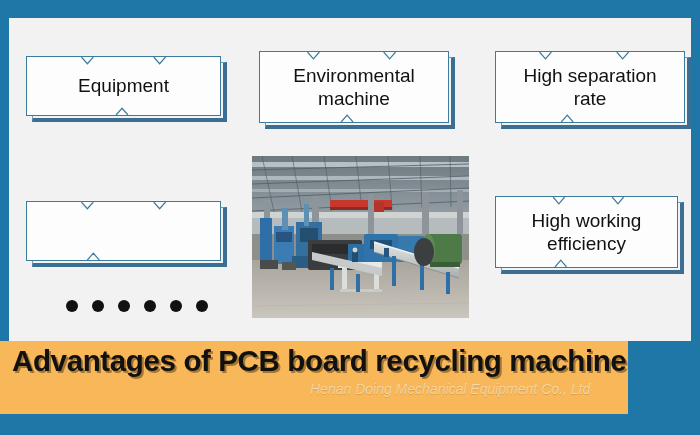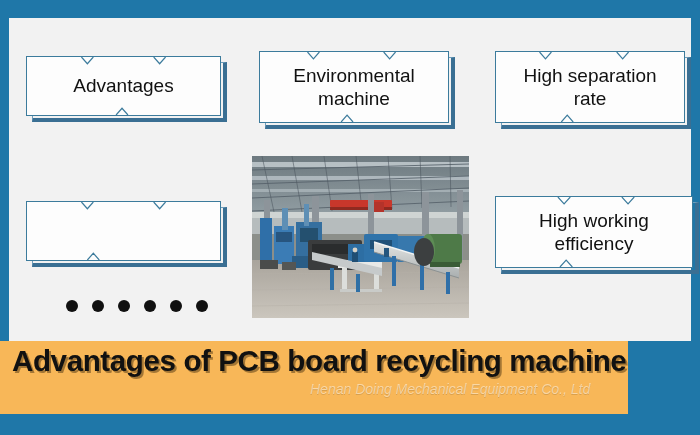--- a/index.html
+++ b/index.html
@@ -55,21 +55,21 @@
     text-align:center;
     padding:0 8px;
     white-space:pre-line;
   }
 
   
   #card-automatic   {left:17px; top:38px;  width:195px;height:60px;}
   #card-env         {left:250px;top:33px;  width:190px;height:72px;}
   #card-sep         {left:486px;top:33px;  width:190px;height:72px;}
   #card-lowcost     {left:17px; top:183px; width:195px;height:60px;}
-  #card-eff         {left:486px;top:178px; width:198px;height:72px;}
+  #card-eff         {left:486px;top:178px; width:183px;height:72px;}
 
   
   .dots{
     position:absolute;left:57px;top:282px;
     display:flex;gap:14px;align-items:center;
   }
   .dot{width:12px;height:12px;border-radius:50%;background:#111;}
 
   
   .photo{
@@ -119,21 +119,21 @@
   <div class="content-area">
 
     <div class="card" id="card-automatic">
       <div class="card-shadow"></div>
       <div class="card-body">
         <svg class="notches" viewBox="0 0 195 60" preserveAspectRatio="none">
           <path d="M55 0 L61 7 L67 0" fill="none" stroke="#3c7b9c" stroke-width="1.2" vector-effect="non-scaling-stroke"></path>
           <path d="M128 0 L134 7 L140 0" fill="none" stroke="#3c7b9c" stroke-width="1.2" vector-effect="non-scaling-stroke"></path>
           <path d="M90 60 L96 53 L102 60" fill="none" stroke="#3c7b9c" stroke-width="1.2" vector-effect="non-scaling-stroke"></path>
         </svg>
-        <span class="card-label">Advantages</span>
+        <span class="card-label">Equipment</span>
       </div>
     </div>
 
     <div class="card" id="card-env">
       <div class="card-shadow"></div>
       <div class="card-body">
         <svg class="notches" viewBox="0 0 190 72" preserveAspectRatio="none">
           <path d="M48 0 L54 7 L60 0" fill="none" stroke="#3c7b9c" stroke-width="1.2" vector-effect="non-scaling-stroke"></path>
           <path d="M125 0 L131 7 L137 0" fill="none" stroke="#3c7b9c" stroke-width="1.2" vector-effect="non-scaling-stroke"></path>
           <path d="M82 72 L88 65 L94 72" fill="none" stroke="#3c7b9c" stroke-width="1.2" vector-effect="non-scaling-stroke"></path>

